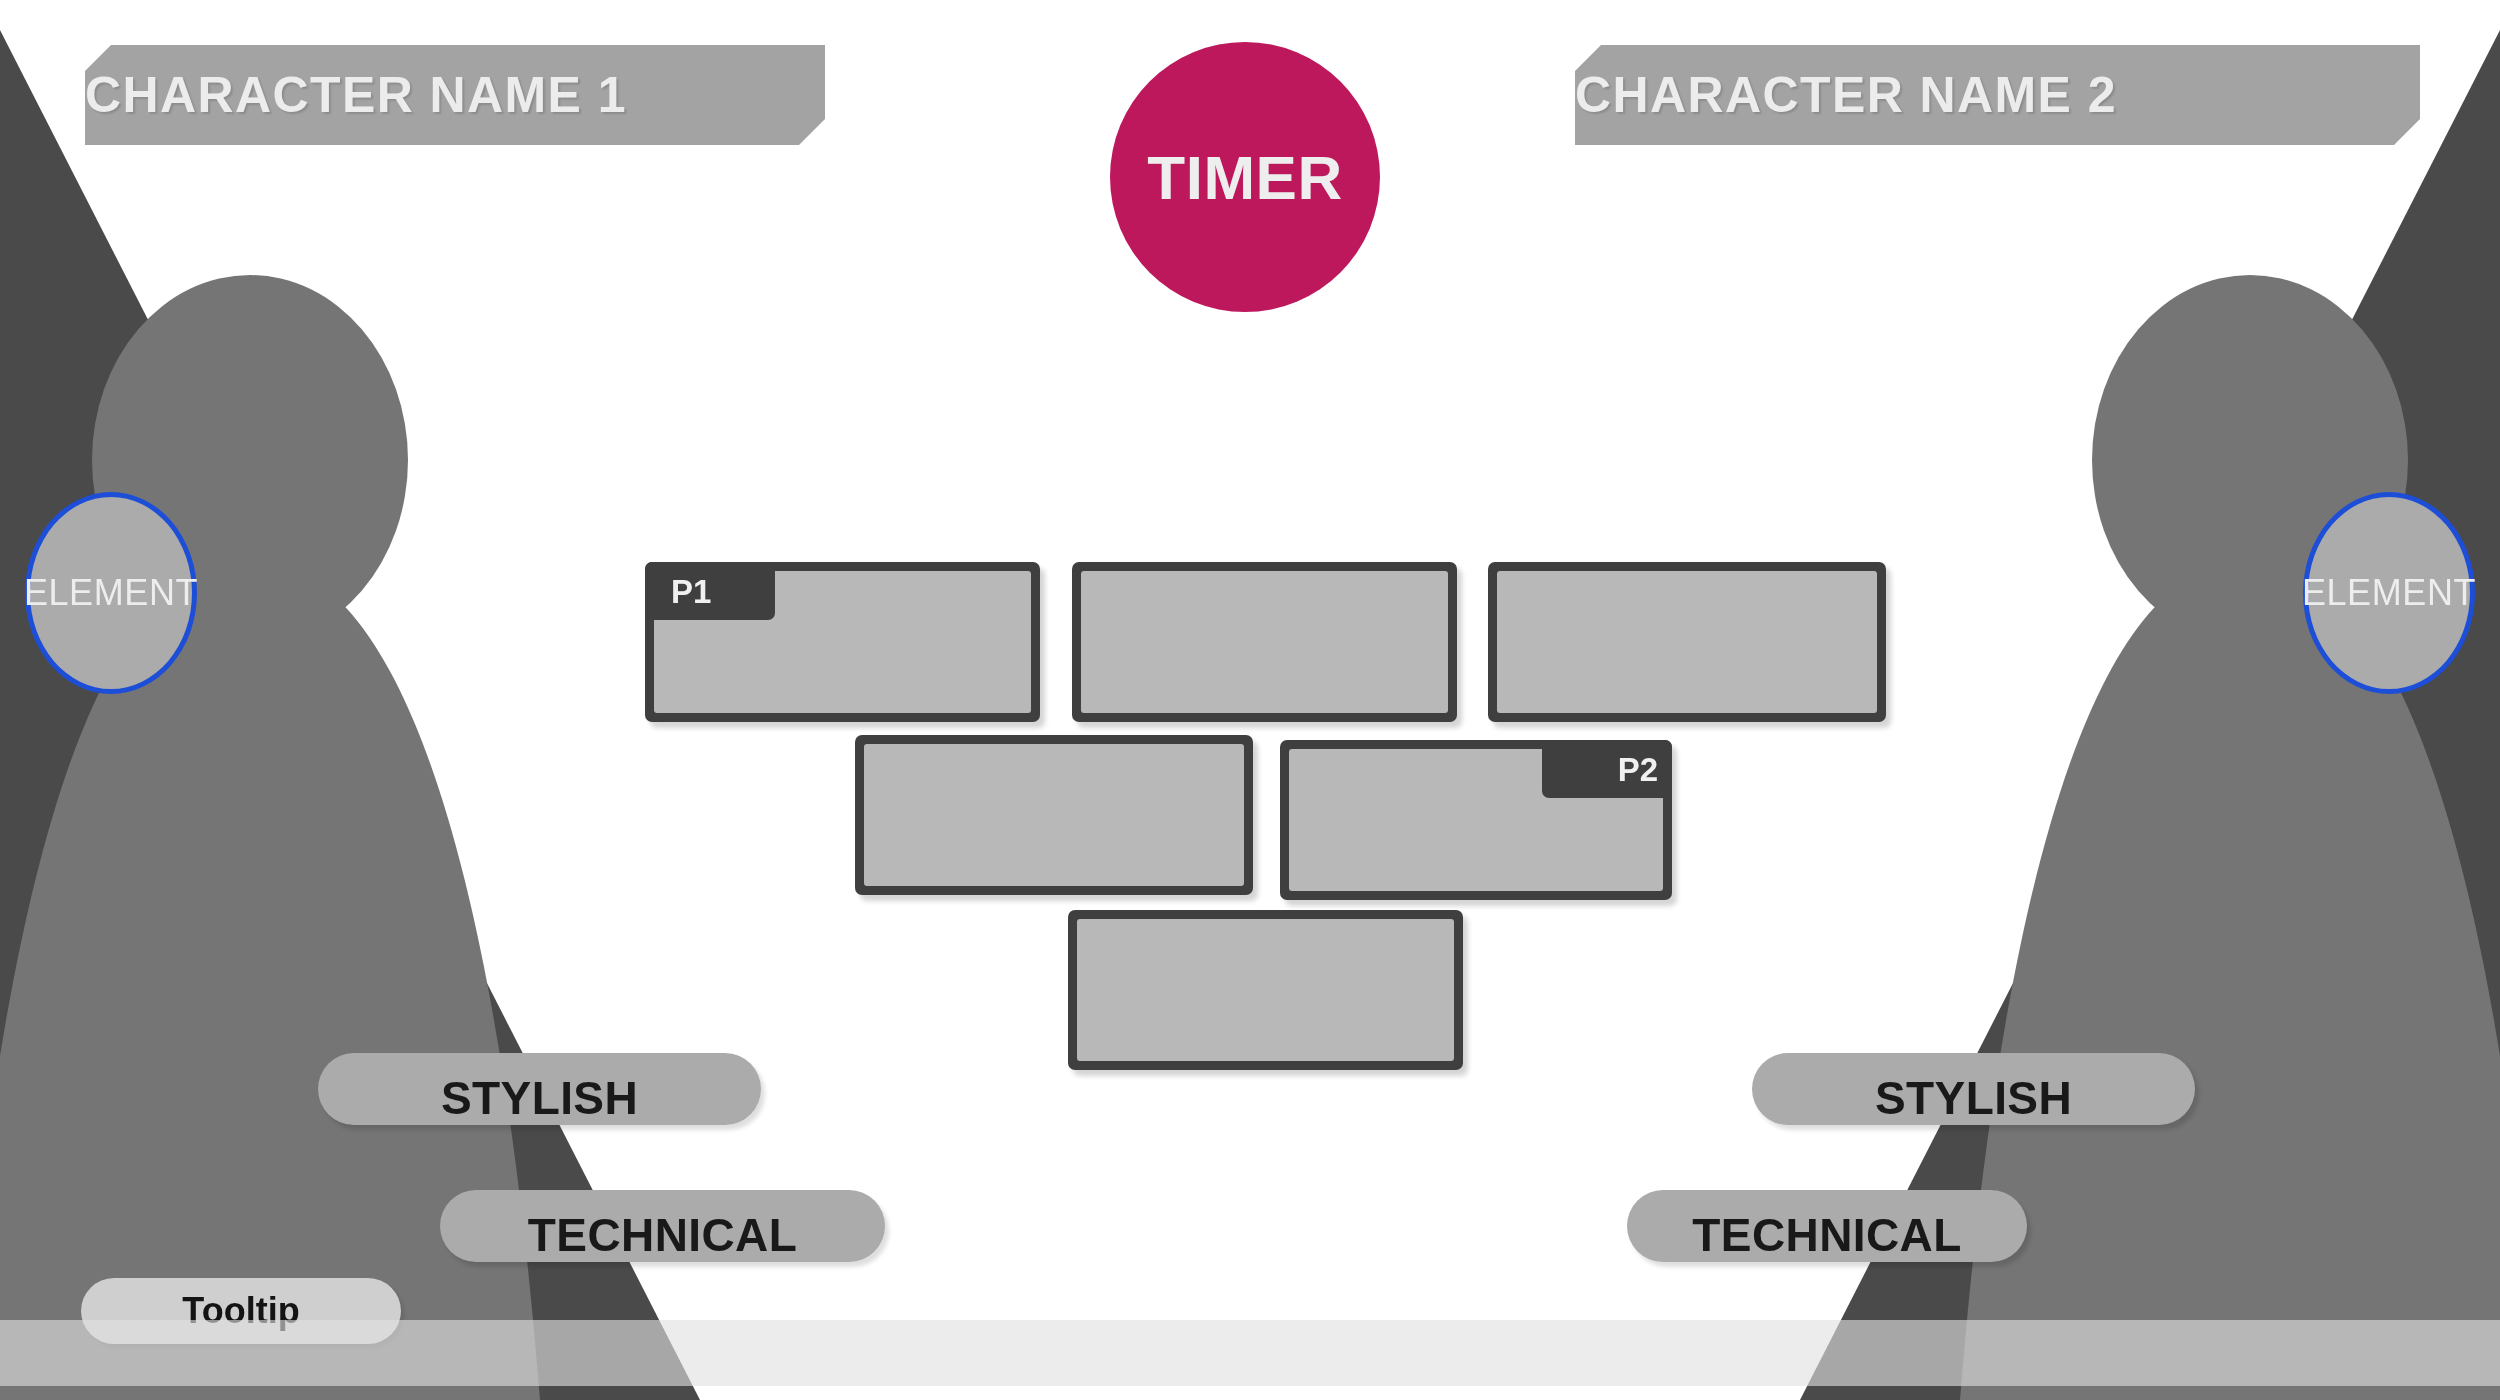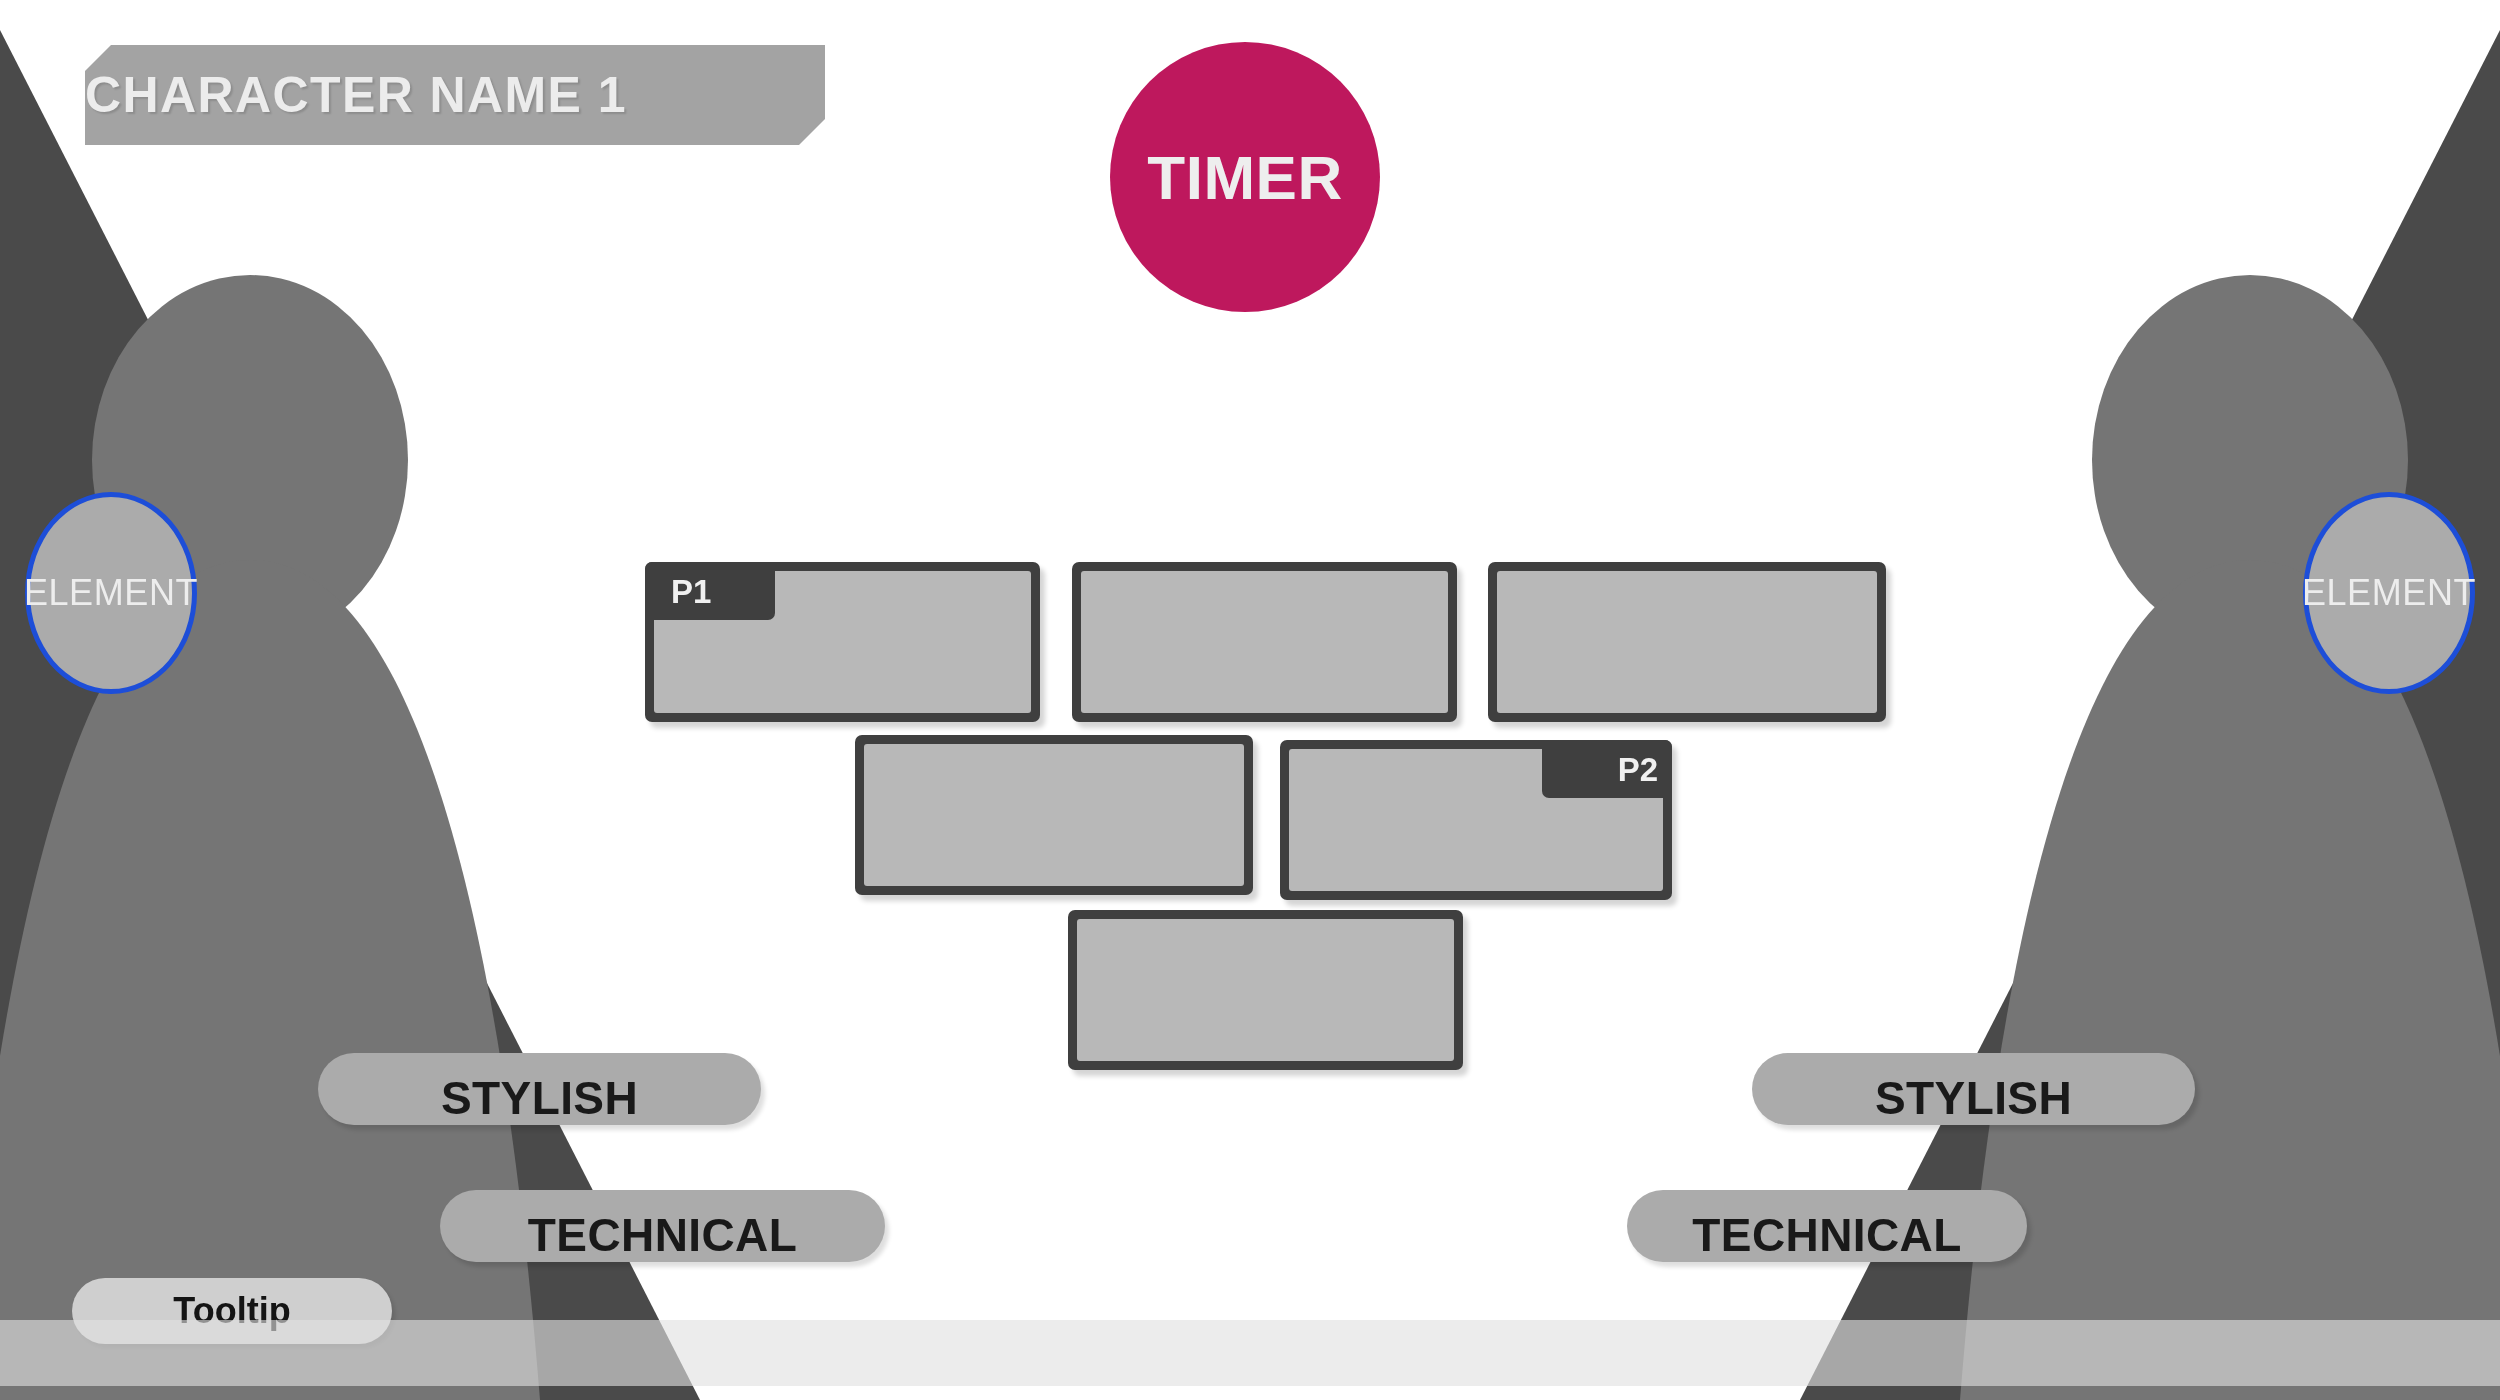--- a/index.html
+++ b/index.html
@@ -166,21 +166,21 @@
     white-space: nowrap;
   }
   #stylish-left     { left: 318px;  top: 1053px; width: 443px; }
   #technical-left   { left: 440px;  top: 1190px; width: 445px; }
   #stylish-right    { left: 1752px; top: 1053px; width: 443px; }
   #technical-right  { left: 1627px; top: 1190px; width: 400px; }
 
   
   #tooltip-pill {
     position: absolute;
-    left: 72px;
+    left: 81px;
     top: 1278px;
     width: 320px;
     height: 66px;
     background: #cfcfcf;
     border-radius: 33px;
     display: flex;
     align-items: center;
     justify-content: center;
     box-shadow: 3px 4px 4px rgba(0,0,0,0.12);
   }
@@ -218,20 +218,23 @@
 
   <svg class="character char-right" viewBox="0 0 1250 1400" preserveAspectRatio="none">
     <ellipse cx="1000" cy="460" rx="158" ry="185" fill="#757575"></ellipse>
     <path d="M1000 560 C 1160 560, 1250 900, 1290 1400 L 710 1400 C 750 900, 840 560, 1000 560 Z" fill="#757575"></path>
   </svg>
 
   <div class="nameplate" id="nameplate-p1">
     <span class="nameplate-text">CHARACTER NAME 1</span>
   </div>
 
+  <div class="nameplate" id="nameplate-p2">
+    <span class="nameplate-text">CHARACTER NAME 2</span>
+  </div>
 
   <div id="timer-circle">
     <span class="timer-text">TIMER</span>
   </div>
 
   <div class="card" style="left:645px; top:522px; width:395px; height:160px;">
     <div class="card-inner"></div>
     <div class="card-tag tag-tl">
       <span>P1</span>
     </div>

